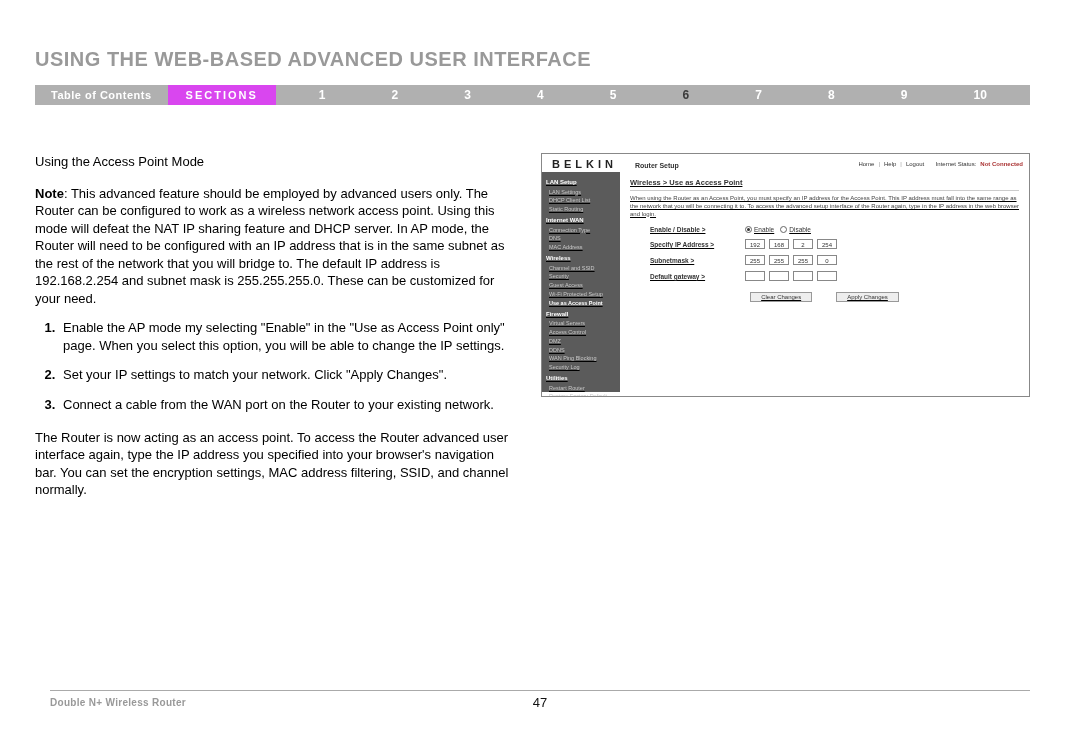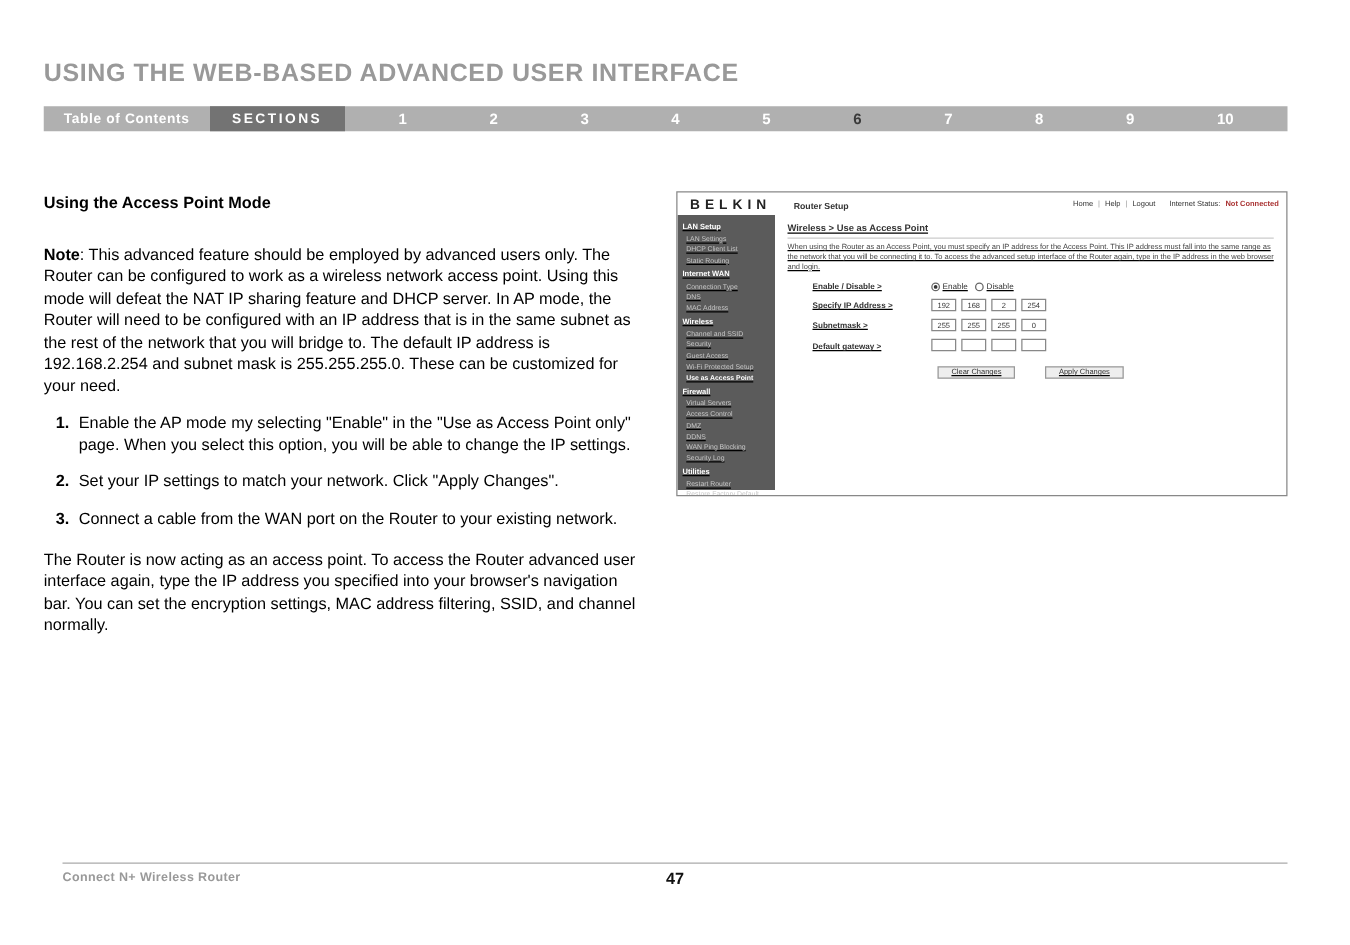--- a/index.html
+++ b/index.html
@@ -35,21 +35,21 @@
     font-weight: bold;
     letter-spacing: 0.5px;
     height: 100%;
     display: flex;
     align-items: center;
   }
   .nav-sections {
     padding: 0 18px;
     font-weight: bold;
     letter-spacing: 2px;
-    background: #737373;
+    background: #d946ef;
     height: 100%;
     display: flex;
     align-items: center;
   }
   .nav-nums {
     display: flex;
     flex: 1;
     justify-content: space-around;
     padding: 0 10px;
   }
@@ -67,22 +67,22 @@
     display: flex;
     margin-top: 48px;
     gap: 28px;
   }
   .left-col {
     width: 478px;
     font-size: 13px;
     line-height: 1.35;
   }
   .subhead {
-    font-weight: bold;
-    margin-bottom: 24px;
+    font-weight: normal;
+    margin-bottom: 14px;
   }
   .note-para { margin-bottom: 10px; }
   .note-label { font-weight: bold; text-align: center; }
   ol.steps {
     list-style: decimal;
     margin: 0 0 10px 0;
     padding-left: 24px;
   }
   ol.steps li {
     margin-bottom: 6px;
@@ -161,21 +161,21 @@
     font-size: 10px;
     font-weight: bold;
     color: #999;
     letter-spacing: 0.3px;
   }
   .footer-page {
     position:absolute;
     left:50%;
     transform:translateX(-50%);
     font-size: 13px;
-    font-weight: bold;
+    font-weight: normal;
     color: #111;
   }
 </style>
 </head>
 <body>
 
 <div class="page">
   <h1 class="page-title">USING THE WEB-BASED ADVANCED USER INTERFACE</h1>
 
   <div class="nav-bar">
@@ -286,15 +286,15 @@
             <span class="mock-btn">Clear Changes</span>
             <span class="mock-btn">Apply Changes</span>
           </div>
         </div>
       </div>
     </div>
   </div>
 </div>
 
 <div class="footer">
-  <span class="footer-product">Connect N+ Wireless Router</span>
+  <span class="footer-product">Double N+ Wireless Router</span>
   <span class="footer-page">47</span>
 </div>
 
 </body></html>

